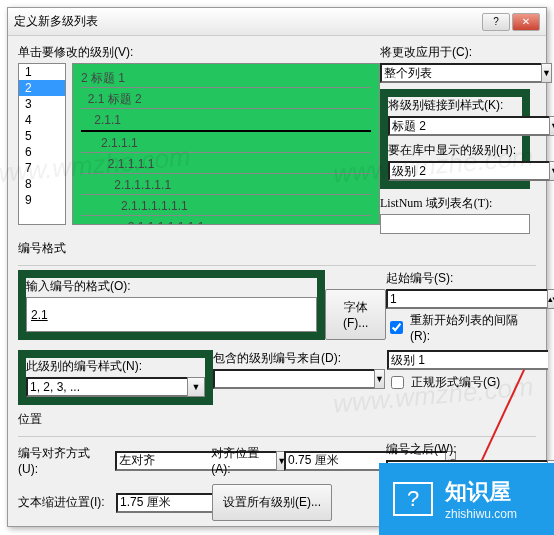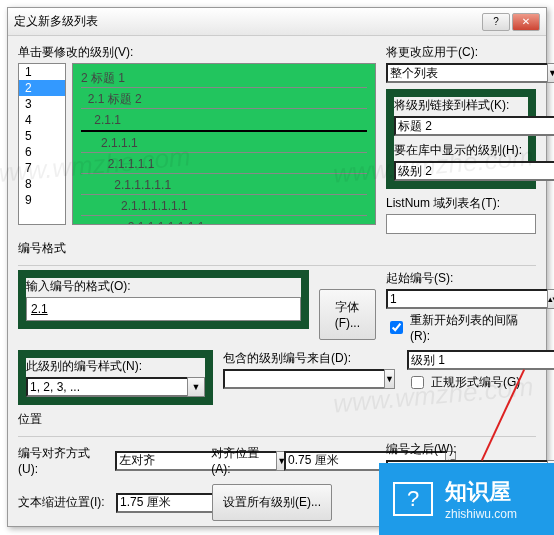--- a/index.html
+++ b/index.html
@@ -4,21 +4,21 @@
 <style>
 * { box-sizing: border-box; font-family: "Microsoft YaHei", SimSun, sans-serif; font-size: 12px; }
 body { margin: 0; background: #fff; position: relative; width: 554px; height: 535px; }
 .dialog { position: absolute; left: 7px; top: 7px; width: 540px; height: 520px; border: 1px solid #999; background: #f0f0f0; box-shadow: 2px 2px 6px rgba(0,0,0,0.3); }
 .titlebar { height: 28px; background: linear-gradient(#fff,#e8e8e8); border-bottom: 1px solid #ccc; display: flex; align-items: center; padding: 0 6px; }
 .titlebar-title { flex: 1; }
 .titlebar-btns { display: flex; gap: 2px; }
 .titlebar-btn { width: 28px; height: 18px; border: 1px solid #aaa; background: linear-gradient(#f8f8f8,#ddd); display: flex; align-items: center; justify-content: center; font-size: 10px; border-radius: 2px; }
 .titlebar-btn.close { background: linear-gradient(#e98,#c43); color: #fff; }
 .body { padding: 8px 10px; }
-.row { display: flex; gap: 10px; }
+.row { display: flex; }
 .col-left { width: 362px; }
 .col-right { width: 150px; }
 .label { margin-bottom: 2px; }
 .listbox { width: 48px; height: 162px; background: #fff; border: 1px solid #888; overflow: hidden; }
 .listbox div { padding: 1px 6px; }
 .listbox .sel { background: #3399ff; color: #fff; }
 .preview { flex: 1; height: 162px; background: #22c55e; border: 1px solid #888; padding: 6px 8px; font-family: SimSun; font-size: 11px; line-height: 1.35; color: #444; overflow: hidden; }
 .preview .pline { white-space: pre; }
 .preview .hr { border-top: 1px solid #888; margin: 1px 0 3px; }
 .preview .hr2 { border-top: 2px solid #000; margin: 1px 0 3px; }
@@ -100,34 +100,34 @@
               <input readonly="" value="标题 2" style="">
               <div class="arrow">▼</div>
             </div>
           <div class="label" style="margin-top:6px;">要在库中显示的级别(H):</div>
           <div class="combo">
               <input readonly="" value="级别 2" style="">
               <div class="arrow">▼</div>
             </div>
         </div>
 
-        <div class="label" style="margin-top:6px;">ListNum 域列表名(T):</div>
+        <div class="label" style="margin-top:6px;font-family:Liberation Serif, serif;">ListNum 域列表名(T):</div>
         <input type="text" value="" style="">
       </div>
     </div>
 
     <div class="fieldset-label">编号格式</div>
     <div class="section-sep"></div>
 
     <div class="row">
       <div class="col-left">
         <div class="hilite-red">
           <div class="label">输入编号的格式(O):</div>
           <div class="row" style="gap:6px; align-items:center;">
-            <input type="text" style="flex: 1 1 0%; height: 24px; text-decoration: underline;" value="2.1">
+            <input type="text" style="flex: 1 1 0%; height: 35px; text-decoration: underline;" value="2.1">
           </div>
         </div>
       </div>
       <div style="display:flex; align-items:flex-end; padding-bottom:6px;">
         <button class="btn">字体(F)...</button>
       </div>
       <div class="col-right">
         <div class="label">起始编号(S):</div>
         <div class="combo">
             <input value="1" style="">

